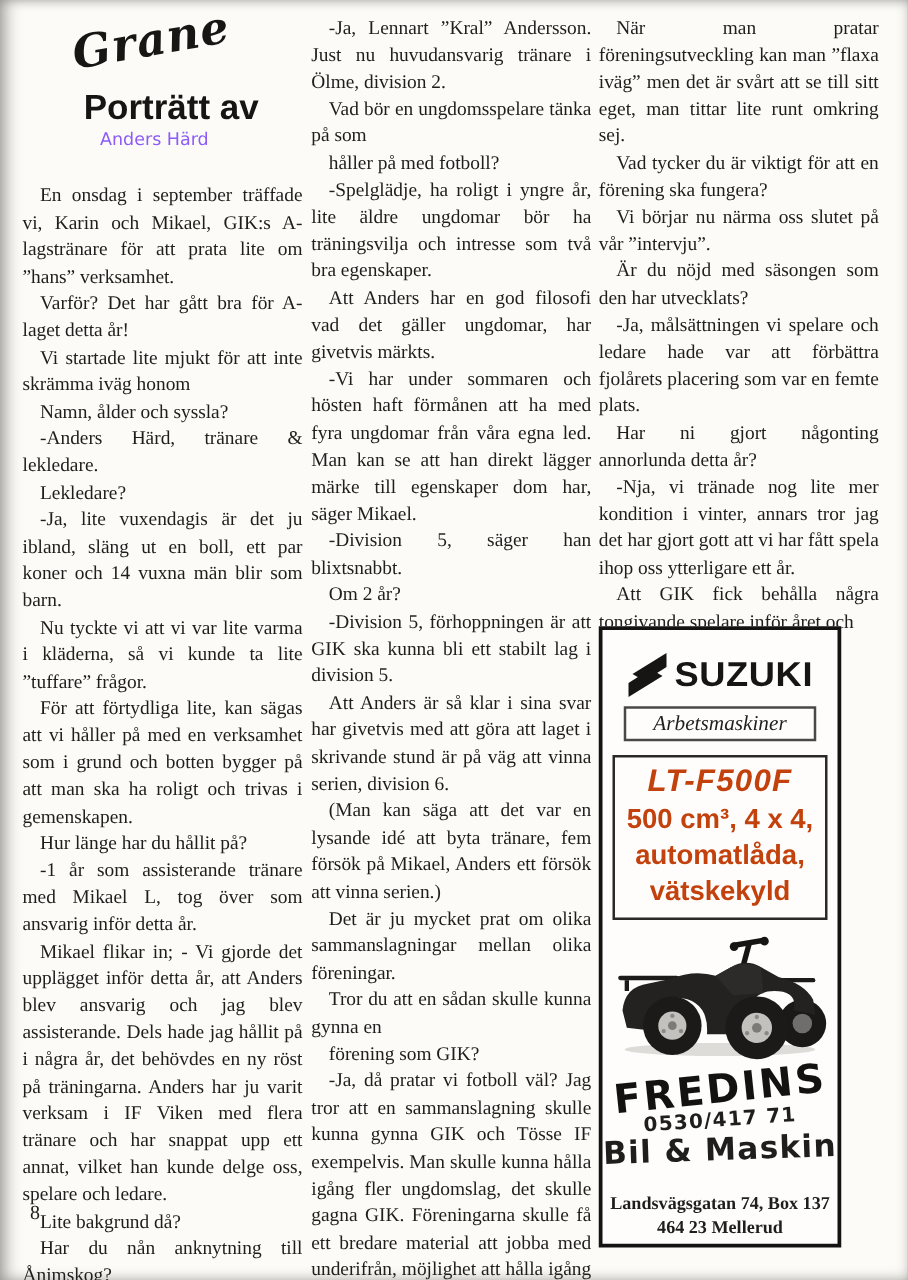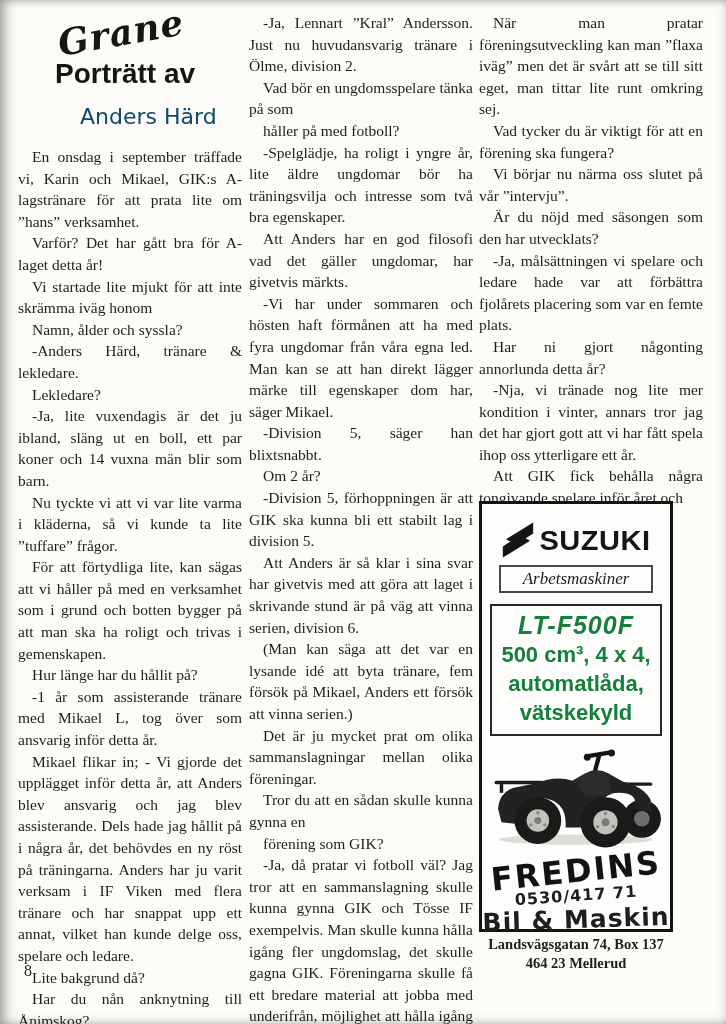--- a/index.html
+++ b/index.html
@@ -12,78 +12,78 @@
                 inset -5px -7px 12px -9px #96958f;
   }
   
   .grane {
     position:absolute; left:62px; top:22px;
     font-family:"DejaVu Serif", serif; font-style:italic; font-weight:bold;
     font-size:36px; transform:rotate(-10deg); transform-origin:left bottom;
     letter-spacing:1px; color:#171615;
   }
   .title {
-    position:absolute; left:55px; top:58px; margin:0;
+    position:absolute; left:55px; top:58px; margin:12px;
     font-family:"Liberation Sans", sans-serif; font-weight:bold;
     font-size:28px; color:#161514;
   }
   .subject {
     position:absolute; left:80px; top:104px; margin:0;
     font-family:"DejaVu Sans", sans-serif; font-weight:normal;
-    font-size:22px; color:#0c4a6e;
+    font-size:14px; color:#8b5cf6;
   }
   
   .col {
     position:absolute; width:224px;
     font-size:15.5px; line-height:21.6px; text-align:justify;
   }
   .col p { margin:0; text-indent:14px; }
   .col1 { left:18px;  top:146px; }
   .col2 { left:249px; top:12px;  }
   .col3 { left:479px; top:12px;  }
   .pageno { position:absolute; left:24px; top:962px; font-size:16px; }
   
   .ad {
-    position:absolute; left:479px; top:501px; width:194px; height:431px;
+    position:absolute; left:479px; top:501px; width:194px; height:497px;
     border:3px solid #141312; box-sizing:border-box; background:#fefdfb;
     text-align:center;
   }
   .suzuki-row { display:flex; align-items:center; justify-content:center; gap:6px; margin-top:18px; }
   .suzuki-word {
     font-family:"Liberation Sans", sans-serif; font-weight:900;
     font-size:29px; letter-spacing:0.5px; color:#161514; transform:scaleY(0.95);
   }
   .arbets-box {
     width:150px; margin:7px auto 0; border:2px solid #4a4948;
     font-family:"Liberation Serif", serif; font-style:italic;
     font-size:17px; padding:2px 0; color:#201f1e;
   }
   .model-box {
     width:164px; margin:11px auto 10px; border:2px solid #2a2928;
     padding:5px 2px 7px; font-family:"Liberation Sans", sans-serif;
-    font-weight:bold; color:#15803d;
+    font-weight:bold; color:#c2410c;
   }
   .model-name { font-size:25px; font-style:italic; letter-spacing:1px; }
   .spec { font-size:22px; line-height:29px; }
   .atv { display:block; margin:8px auto 0; }
   .fredins {
     font-family:"DejaVu Sans", sans-serif; font-weight:bold;
     font-size:32px; letter-spacing:2px; transform:rotate(-6deg);
     margin-top:2px; color:#131211;
   }
   .phone {
     font-family:"DejaVu Sans", sans-serif; font-weight:bold;
     font-size:16px; transform:rotate(-4deg); margin-top:-4px; letter-spacing:1px;
   }
   .bilmaskin {
     font-family:"DejaVu Sans", sans-serif; font-weight:bold;
     font-size:25px; transform:rotate(-2deg); margin-top:0px; letter-spacing:1px;
   }
   .addr { font-family:"Liberation Serif", serif; font-weight:bold; font-size:14.5px; line-height:19px; }
-  .addr1 { margin-top:1px; }
+  .addr1 { margin-top:20px; }
 </style>
 </head>
 <body>
 
 <div class="page">
 
   <div class="grane">Grane</div>
   <h1 class="title">Porträtt av</h1>
   <h2 class="subject">Anders Härd</h2>
 

